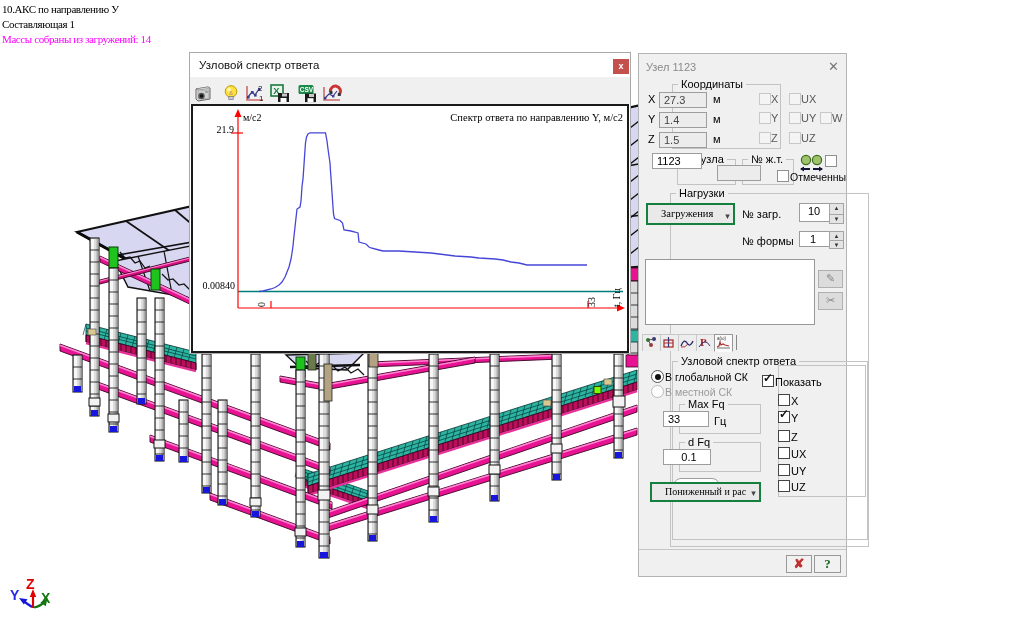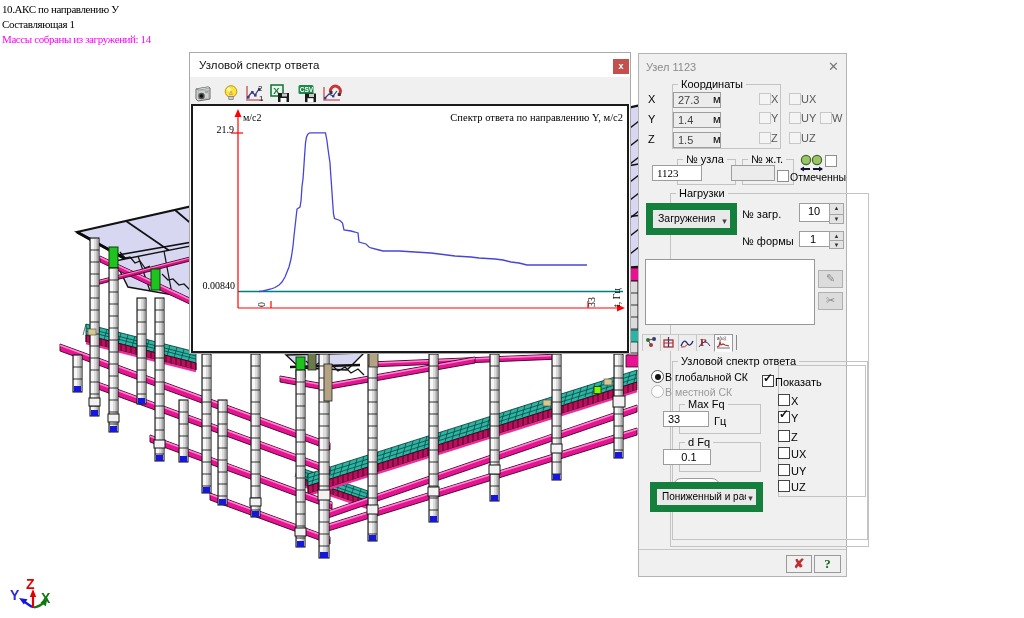--- a/index.html
+++ b/index.html
@@ -19,27 +19,27 @@
       border:2px solid #1a1a1a;}
 
 #pan{position:absolute;left:638px;top:53px;width:207px;height:522px;background:#f0f0f0;
      border:1px solid #b4b4b4;z-index:6;font-size:11px;color:#000;}
 #pan .ptit{position:absolute;left:7px;top:7px;color:#8a8a8a;font-size:11px;}
 #pan .pcls{position:absolute;right:8px;top:5px;color:#777;font-size:13px;}
 .fs{position:absolute;border:1px solid #c3c3c3;margin-left:28px;}
 .fs>.lg{position:absolute;top:-7px;left:5px;background:#f0f0f0;padding:0 3px;font-size:11px;line-height:12px;}
 .inp{position:absolute;background:#fff;border:1px solid #9d9d9d;font-size:11px;
      font-family:"Liberation Sans",sans-serif;padding:0 0 0 4px;line-height:15px;}
-.ginp{background:#ececec;color:#444;margin-left:14px;}
+.ginp{background:#ececec;color:#444;}
 .cb{position:absolute;width:10px;height:10px;background:#fff;border:1px solid #8f8f8f;}
 .cbd{border:1px solid #c8c8c8;background:#f4f4f4;}
 .lbl{position:absolute;font-size:11px;white-space:nowrap;}
 .glbl{color:#9a9a9a;}
-.drop{position:absolute;background:#e9e9e9;border:7px solid #15803d;font-size:11px;
-      line-height:17px;padding-left:5px;white-space:nowrap;overflow:hidden;}
+.drop{position:absolute;background:#e9e9e9;border:2px solid #15803d;font-size:11px;
+      line-height:17px;padding-left:13px;white-space:nowrap;overflow:hidden;font-family:Liberation Serif, serif;}
 .drop .ar{position:absolute;right:1px;top:0px;color:#444;font-size:9px;background:#e9e9e9;width:9px;text-align:center;}
 .spin{position:absolute;width:13px;background:#e4e4e4;border:1px solid #a5a5a5;}
 .spin div{height:50%;text-align:center;font-size:6px;color:#333;line-height:9px;border-bottom:1px solid #a5a5a5;}
 .spin div+div{border-bottom:none;}
 </style>
 </head>
 <body>
 <div class="ann" style="top:3px;">10.АКС по направлению У</div>
 <div class="ann" style="top:18px;">Составляющая 1</div>
 <div class="ann" style="top:33px;color:#ff00ff;">Массы собраны из загружений: 14</div>
@@ -667,21 +667,21 @@
 <div class="lbl" style="left:162px;top:58px;color:#5a5a5a;">UY</div>
 <div class="cb cbd" style="left:181px;top:58px;"></div>
 <div class="lbl" style="left:193px;top:58px;color:#5a5a5a;">W</div>
 <div class="cb cbd" style="left:120px;top:78px;"></div>
 <div class="lbl" style="left:132px;top:78px;color:#5a5a5a;">Z</div>
 <div class="cb cbd" style="left:150px;top:78px;"></div>
 <div class="lbl" style="left:162px;top:78px;color:#5a5a5a;">UZ</div>
 <div class="fs" style="left:10px;top:105px;width:57px;height:24px;">
       <div class="lg">№ узла</div>
     </div>
-<div class="inp" style="left:13px;top:111px;width:44px;height:14px;font-family:Liberation Serif, serif;">1123</div>
+<div class="inp" style="left:13px;top:99px;width:44px;height:14px;">1123</div>
 <div class="fs" style="left:75px;top:105px;width:50px;height:24px;">
       <div class="lg">№ ж.т.</div>
     </div>
 <div class="inp ginp" style="left:78px;top:111px;width:38px;height:14px;"></div>
 <svg style="position:absolute;left:158px;top:97px;" width="48" height="22" viewBox="0 0 48 22">
 <circle cx="9" cy="9" r="4.6" fill="#9ec26b" stroke="#3d6b1f" stroke-width="1.2"></circle>
 <circle cx="20" cy="9" r="4.6" fill="#9ec26b" stroke="#3d6b1f" stroke-width="1.2"></circle>
 <line x1="4" y1="18" x2="13" y2="18" stroke="#131335" stroke-width="2"></line>
       <path d="M3,18 l4,-2.6 v5.2 Z" fill="#131335"></path>
 <line x1="16" y1="18" x2="25" y2="18" stroke="#131335" stroke-width="2"></line>

